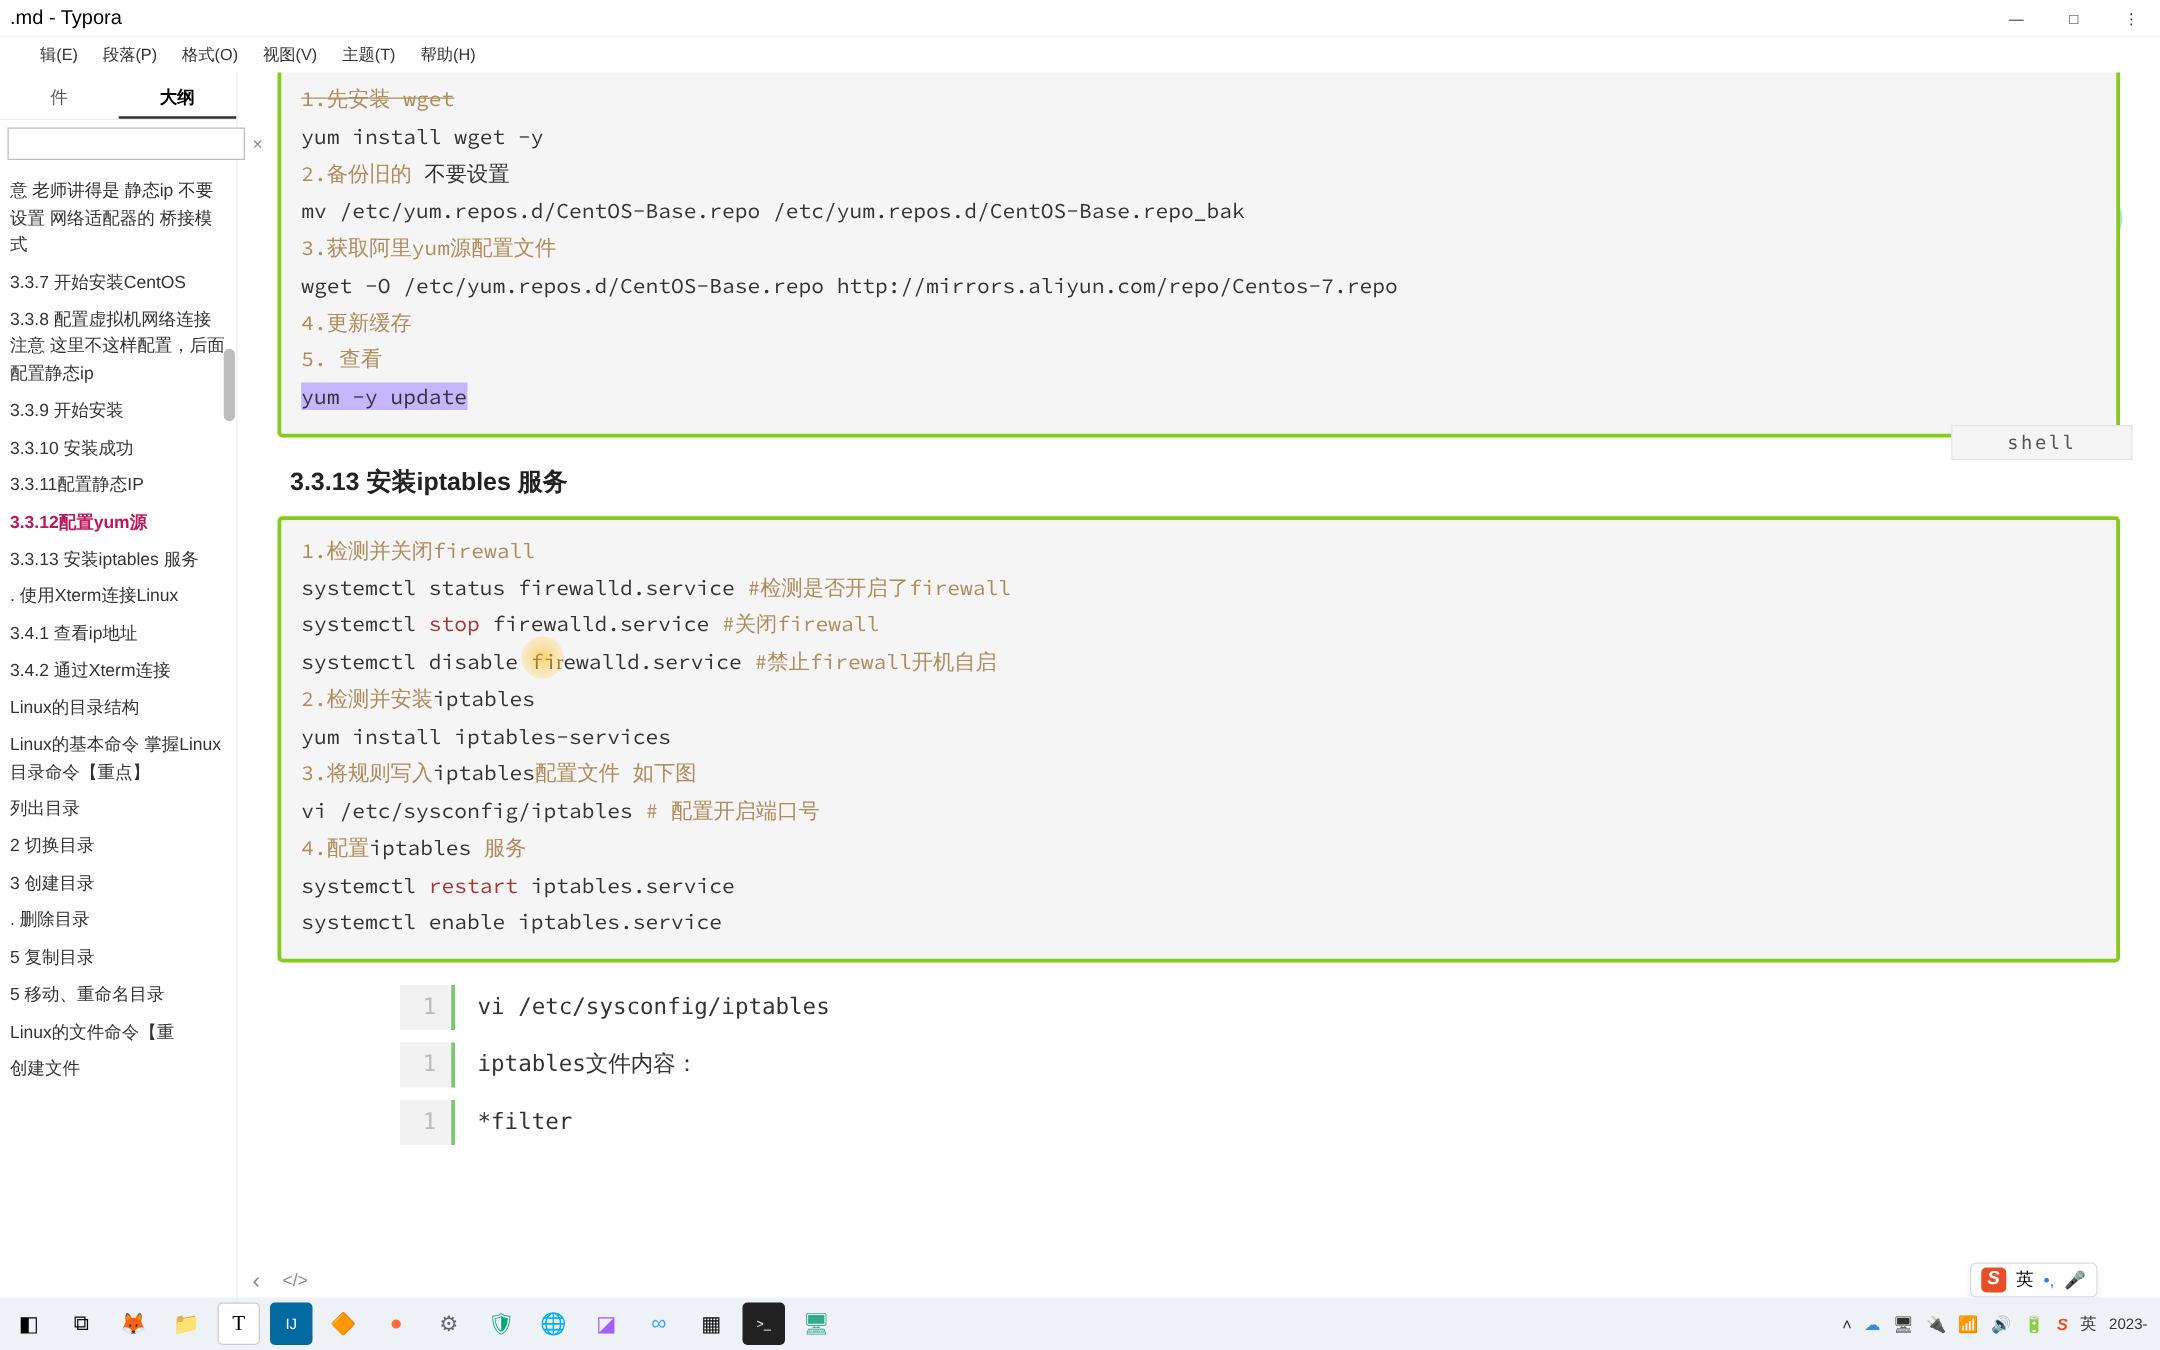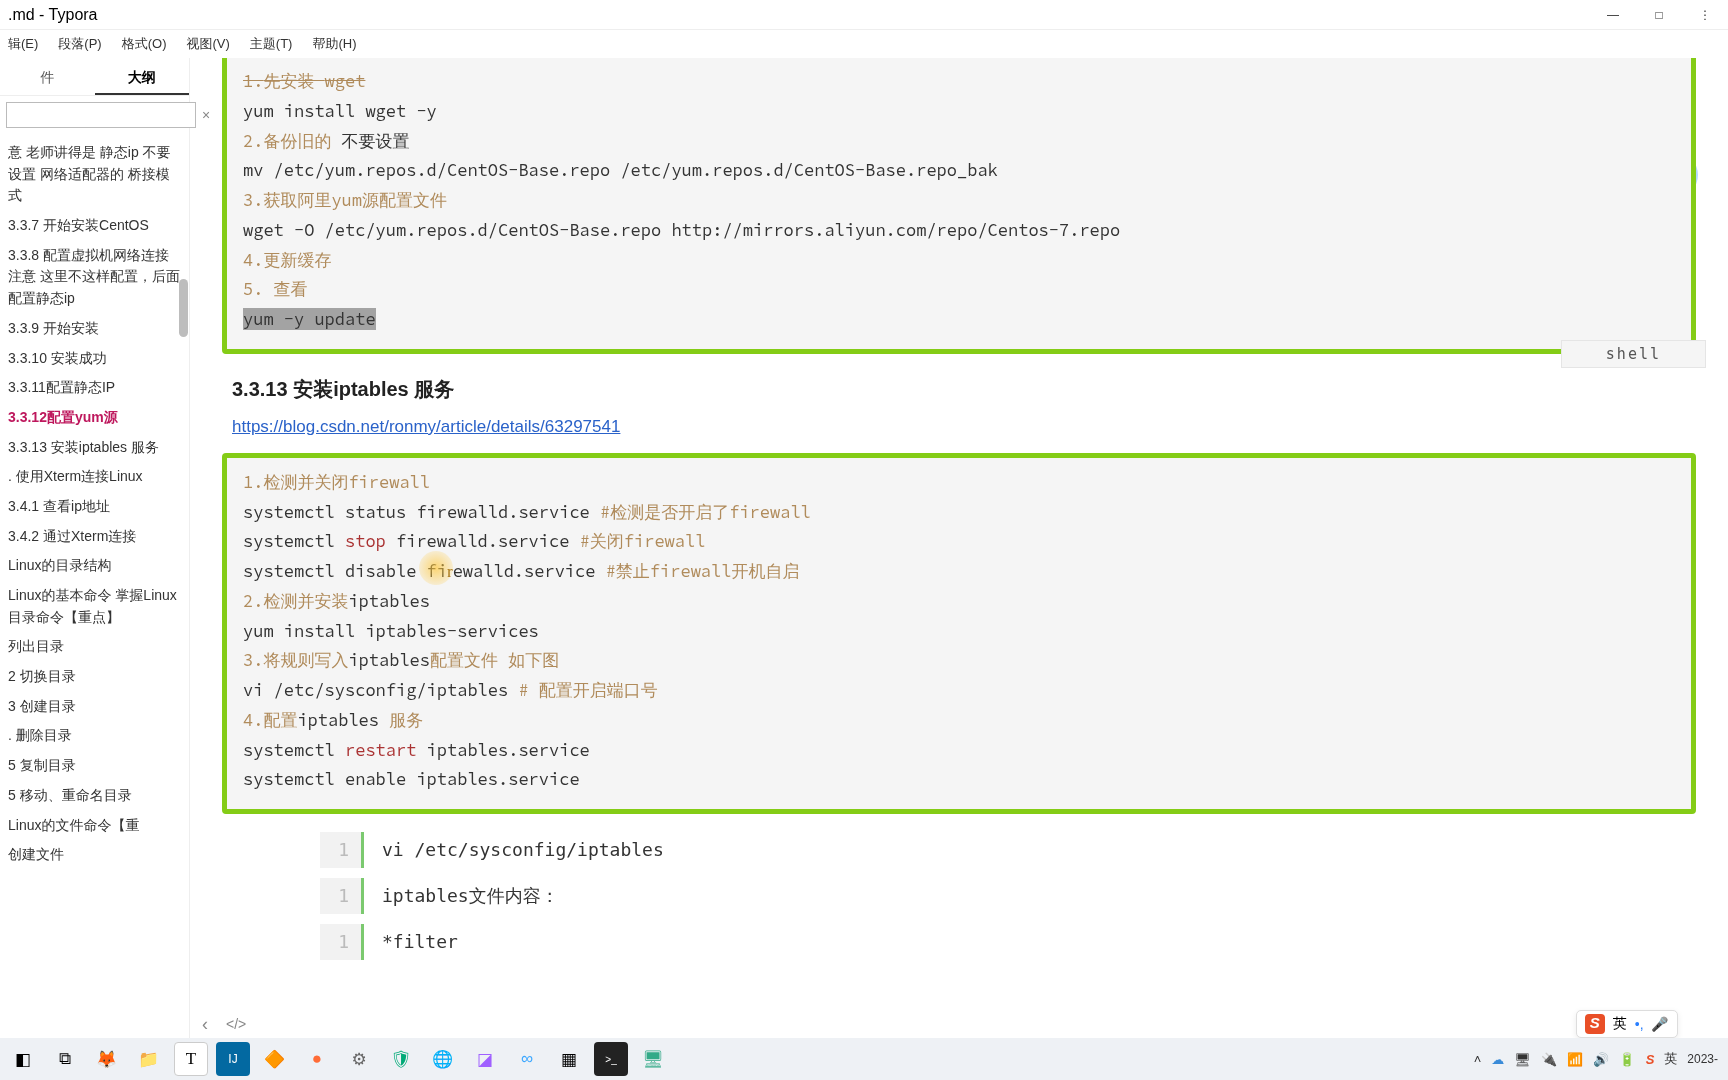--- a/index.html
+++ b/index.html
@@ -1,45 +1,45 @@
 <!DOCTYPE html>
 <html><head>
 <meta charset="utf-8">
 <style>
 * { margin: 0; padding: 0; box-sizing: border-box; }
 body { font-family: -apple-system, "Segoe UI", sans-serif; background: #fff; overflow: hidden; width: 1728px; height: 1080px; position: relative; }
 .titlebar { height: 30px; display: flex; align-items: center; padding: 0 8px; background: #fff; border-bottom: 1px solid #eee; }
 .winbtns { position: absolute; right: 0; top: 0; display: flex; }
 .winbtn { width: 46px; height: 30px; display: flex; align-items: center; justify-content: center; font-size: 12px; color: #333; }
-.menubar { height: 28px; display: flex; align-items: center; padding: 0 0; background: #fff; font-size: 13px; gap: 4px; }
+.menubar { height: 28px; display: flex; align-items: center; padding: 0 24px; background: #fff; font-size: 13px; gap: 4px; }
 .menuitem { padding: 2px 8px; color: #333; }
 .main { display: flex; height: calc(100% - 30px - 28px - 42px); }
 .sidebar { width: 190px; border-right: 1px solid #eee; display: flex; flex-direction: column; position: relative; }
 .sidebar-tabs { display: flex; height: 38px; border-bottom: 1px solid #eee; }
 .sidebar-tab { flex: 1; text-align: center; font-size: 14px; line-height: 38px; color: #555; }
 .sidebar-tab.active { color: #000; font-weight: 600; border-bottom: 2px solid #333; }
 .search-row { display: flex; align-items: center; padding: 6px 6px; gap: 6px; }
 .search-input { flex: 1; border: 1px solid #bbb; height: 26px; font-size: 13px; padding: 0 6px; }
 .search-clear { color: #888; font-size: 14px; cursor: pointer; }
 .outline { flex: 1; overflow: hidden; position: relative; }
 .outline-inner { position: absolute; left: 0; right: 0; top: 0; padding: 4px 0 10px 0; }
 .o-item { padding: 4px 8px 4px 8px; font-size: 14px; color: #333; line-height: 1.55; cursor: pointer; }
 .o-item.bold { font-weight: 700; color: #be185d; }
 .sb-scroll { position: absolute; right: 1px; top: 145px; width: 9px; height: 58px; background: #bdbdbd; border-radius: 5px; }
 .content { flex: 1; position: relative; overflow: hidden; }
 .content-inner { padding: 0 10px 20px 10px; position: relative; }
-.codebox { background: #f5f5f5; border: 5px solid #84cc16; border-radius: 4px; margin: 0 22px 8px 22px; padding: 10px 16px 14px 16px; font-family: "Source Code Pro", Consolas, monospace; font-size: 17px; line-height: 1.75; color: #333; position: relative; }
+.codebox { background: #f5f5f5; border: 3px solid #84cc16; border-radius: 4px; margin: 0 22px 8px 22px; padding: 10px 16px 14px 16px; font-family: "Source Code Pro", Consolas, monospace; font-size: 17px; line-height: 1.75; color: #333; position: relative; }
 .shell-tag { position: absolute; right: 22px; background: #f5f5f5; border: 1px solid #e5e5e5; padding: 4px 44px; font-family: Consolas, monospace; font-size: 15px; letter-spacing: 2px; color: #555; }
 .ln-num { color: #b08b5b; }
 .ln-cn { color: #b08b5b; }
 .cmd { color: #333; }
 .kw-stop { color: #a33; }
 .kw-restart { color: #a33; }
 .comment { color: #b08b5b; }
-.sel { background: #a3a3a3; }
+.sel { background: #c4b5fd; }
 .h3 { font-size: 20px; font-weight: 700; margin: 22px 0 14px 32px; color: #222; }
 .link { color: #2a62c9; text-decoration: underline; margin-left: 32px; font-size: 17px; display: block; margin-bottom: 16px; }
 .img-embed { margin: 18px 0 0 120px; }
 .img-title { font-size: 21px; color: #888; margin-bottom: 16px; }
 .img-line { display: flex; margin-bottom: 10px; }
 .img-ln-num { width: 44px; text-align: right; padding-right: 12px; background: #f2f2f2; color: #bbb; font-family: Consolas, monospace; font-size: 18px; line-height: 36px; border-right: 3px solid #7bc96f; }
 .img-ln-code { padding-left: 18px; font-family: Consolas, monospace; font-size: 18px; line-height: 36px; color: #333; }
 .bottom-bar { position: absolute; bottom: 42px; left: 190px; right: 0; height: 28px; display: flex; align-items: center; padding-left: 12px; gap: 18px; color: #888; font-size: 14px; }
 .taskbar { position: absolute; bottom: 0; left: 0; right: 0; height: 42px; background: #eef1f5; display: flex; align-items: center; padding: 0 6px; gap: 8px; }
 .tb-icon { width: 34px; height: 34px; border-radius: 4px; display: flex; align-items: center; justify-content: center; font-size: 17px; }
@@ -122,21 +122,20 @@
         <div class="cmd">mv /etc/yum.repos.d/CentOS-Base.repo /etc/yum.repos.d/CentOS-Base.repo_bak</div>
         <div><span class="ln-num">3.</span><span class="ln-cn">获取阿里yum源配置文件</span></div>
         <div class="cmd">wget -O /etc/yum.repos.d/CentOS-Base.repo http://mirrors.aliyun.com/repo/Centos-7.repo</div>
         <div><span class="ln-num">4.</span><span class="ln-cn">更新缓存</span></div>
         <div><span class="ln-num">5.</span><span class="ln-cn"> 查看</span></div>
         <div><span class="cmd sel">yum -y update</span></div>
       </div>
       <div class="shell-tag" style="top:288px;">shell</div>
 
       <h3 class="h3">3.3.13 安装iptables 服务</h3>
-      <a class="link">https://blog.csdn.net/ronmy/article/details/63297541</a>
 
       <div class="codebox" style="position:relative;">
         <div class="cursor-highlight" style="left:192px; top:93px;"></div>
         <div><span class="ln-num">1.</span><span class="ln-cn">检测并关闭firewall</span></div>
         <div><span class="cmd">systemctl status firewalld.service </span><span class="comment">#检测是否开启了firewall</span></div>
         <div><span class="cmd">systemctl </span><span class="kw-stop">stop</span><span class="cmd"> firewalld.service </span><span class="comment">#关闭firewall</span></div>
         <div><span class="cmd">systemctl disable fi</span><span class="text-cursor">r</span><span class="cmd">ewalld.service </span><span class="comment">#禁止firewall开机自启</span></div>
         <div><span class="ln-num">2.</span><span class="ln-cn">检测并安装</span><span>iptables</span></div>
         <div class="cmd">yum install iptables-services</div>
         <div><span class="ln-num">3.</span><span class="ln-cn">将规则写入</span><span>iptables</span><span class="ln-cn">配置文件      如下图</span></div>

